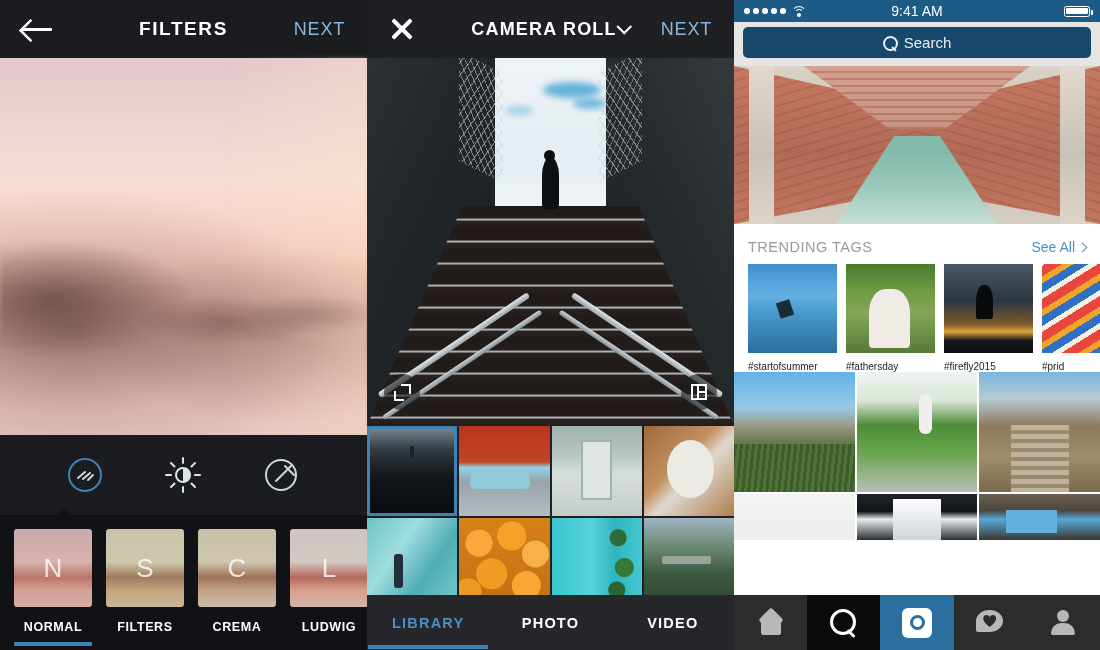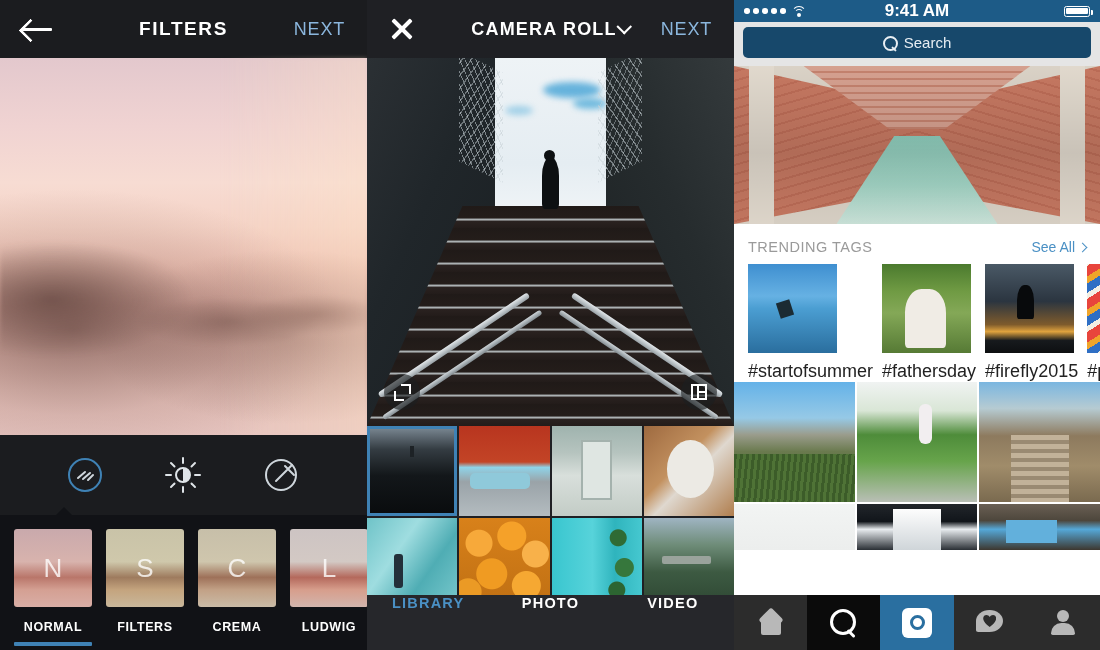--- a/index.html
+++ b/index.html
@@ -197,21 +197,21 @@
   .t7{background:linear-gradient(to right,#39c6cf 0%,#57d3da 45%,#2fb4bd 70%,#46c8d0 100%);}
   .t7:after{content:"";position:absolute;right:8%;top:0;width:30%;height:100%;
             background:radial-gradient(circle at 40% 22%,#2f6b35 0 8px,transparent 9px),
                        radial-gradient(circle at 62% 55%,#36773c 0 9px,transparent 10px),
                        radial-gradient(circle at 35% 80%,#2c6531 0 8px,transparent 9px);}
   .t8{background:linear-gradient(to bottom,#9fb4c2 0%,#6e8c78 30%,#3d5a42 60%,#2c4632 100%);}
   .t8:after{content:"";position:absolute;left:20%;top:42%;width:55%;height:8px;background:#9aa39c;border-radius:2px;}
 
   .tabbar-b {
     position:absolute; left:0; bottom:0; width:367px; height:55px; background:#26272b;
-    display:flex; 
+    display:flex; align-items:center;
   }
   .tab-b { flex:1; text-align:center; color:#fff; font-size:14.5px; font-weight:bold;
            letter-spacing:1.2px; cursor:pointer; position:relative; }
   .tab-b.active { color:#4a90c4; }
   .tab-b.active .tab-underline {
     position:absolute; left:50%; transform:translateX(-50%); bottom:-18px;
     width:120px; height:4px; background:#3f82b5;
   }
 
   
@@ -221,21 +221,21 @@
   }
   .dots { display:flex; gap:3.5px; align-items:center; }
   .dot { width:5.5px; height:5.5px; border-radius:50%; background:#fff; }
   .wifi { margin-left:6px; width:15px; height:11px; position:relative; }
   .wifi i { position:absolute; left:50%; transform:translateX(-50%);
             border:1.8px solid #fff; border-bottom-color:transparent;
             border-left-color:transparent; border-right-color:transparent; border-radius:50%; }
   .wifi i:nth-child(1){ top:0; width:15px; height:15px; }
   .wifi i:nth-child(2){ top:3.5px; width:9px; height:9px; }
   .wifi i:nth-child(3){ top:7px; width:4px; height:4px; background:#fff; border:none; border-radius:50%; }
-  .status-time { position:absolute; left:50%; transform:translateX(-50%); font-weight:bold; font-size:17px; }
+  .status-time { position:absolute; left:50%; transform:translateX(-50%); font-weight:normal; font-size:14px; }
   .battery { margin-left:auto; width:26px; height:11px; border:1.4px solid #fff; border-radius:2.4px; position:relative; }
   .battery:before { content:""; position:absolute; inset:1.4px; background:#fff; border-radius:1px; }
   .battery:after  { content:""; position:absolute; right:-4px; top:3px; width:2.2px; height:5px; background:#fff; border-radius:0 1px 1px 0; }
 
   .search-wrap { background:#e5e5e5; padding:5px 9px 8px 9px; }
   .search-bar {
     height:31px; background:#17486b; border-radius:5px;
     display:flex; align-items:center; justify-content:center; gap:7px;
     color:#e8eef3; font-size:15px; cursor:text;
   }
@@ -271,21 +271,21 @@
     display:flex; align-items:center; justify-content:space-between;
     padding:15px 14px 9px 14px; background:#fff;
   }
   .section-title { color:#9a9a9a; font-size:14.5px; letter-spacing:0.5px; }
   .see-all { color:#4a90c4; font-size:14px; display:flex; align-items:center; gap:4px; cursor:pointer; }
   .chev-r { width:7px; height:7px; border-right:1.7px solid #4a90c4; border-top:1.7px solid #4a90c4; transform:rotate(45deg); }
 
   .tags-row { display:flex; gap:9px; padding:0 0 0 14px; background:#fff; overflow:hidden; }
   .tag-item { flex:0 0 89px; cursor:pointer; }
   .tag-thumb { width:89px; height:89px; background-size:cover; position:relative; overflow:hidden; }
-  .tag-label { font-size:18px; color:#222; margin-top:8px; white-space:nowrap; }
+  .tag-label { font-size:10px; color:#222; margin-top:8px; white-space:nowrap; }
   .tg1{background:linear-gradient(to bottom,#3f8fd0 0%,#66b1e3 36%,#4b9ed2 50%,#2a6e9e 100%);}
   .tg1:after{content:"";position:absolute;left:34%;top:42%;width:14px;height:16px;background:#1b2b33;transform:rotate(-18deg);}
   .tg2{background:linear-gradient(to bottom,#4b7a2e 0%,#6f9a43 30%,#84a857 55%,#567a35 100%);}
   .tg2:after{content:"";position:absolute;left:26%;top:28%;width:46%;height:66%;background:#f0ece5;border-radius:40% 40% 8% 8%;}
   .tg3{background:linear-gradient(to bottom,#4a5966 0%,#2b3540 42%,#7e5b2c 68%,#e0a33e 76%,#171a1d 86%,#0d0f11 100%);}
   .tg3:after{content:"";position:absolute;left:36%;top:24%;width:17px;height:34px;background:#080a0c;border-radius:45% 45% 10% 10%;}
   .tg4{background:repeating-linear-gradient(-32deg,#e8453c 0 9px,#f3f0e4 9px 14px,#2f6fc4 14px 22px,#f0a52a 22px 28px);}
 
   .explore-grid { display:grid; grid-template-columns:repeat(3,1fr); gap:2px; background:#fff; }
   .ex { width:100%; height:120px; position:relative; overflow:hidden; cursor:pointer; }

